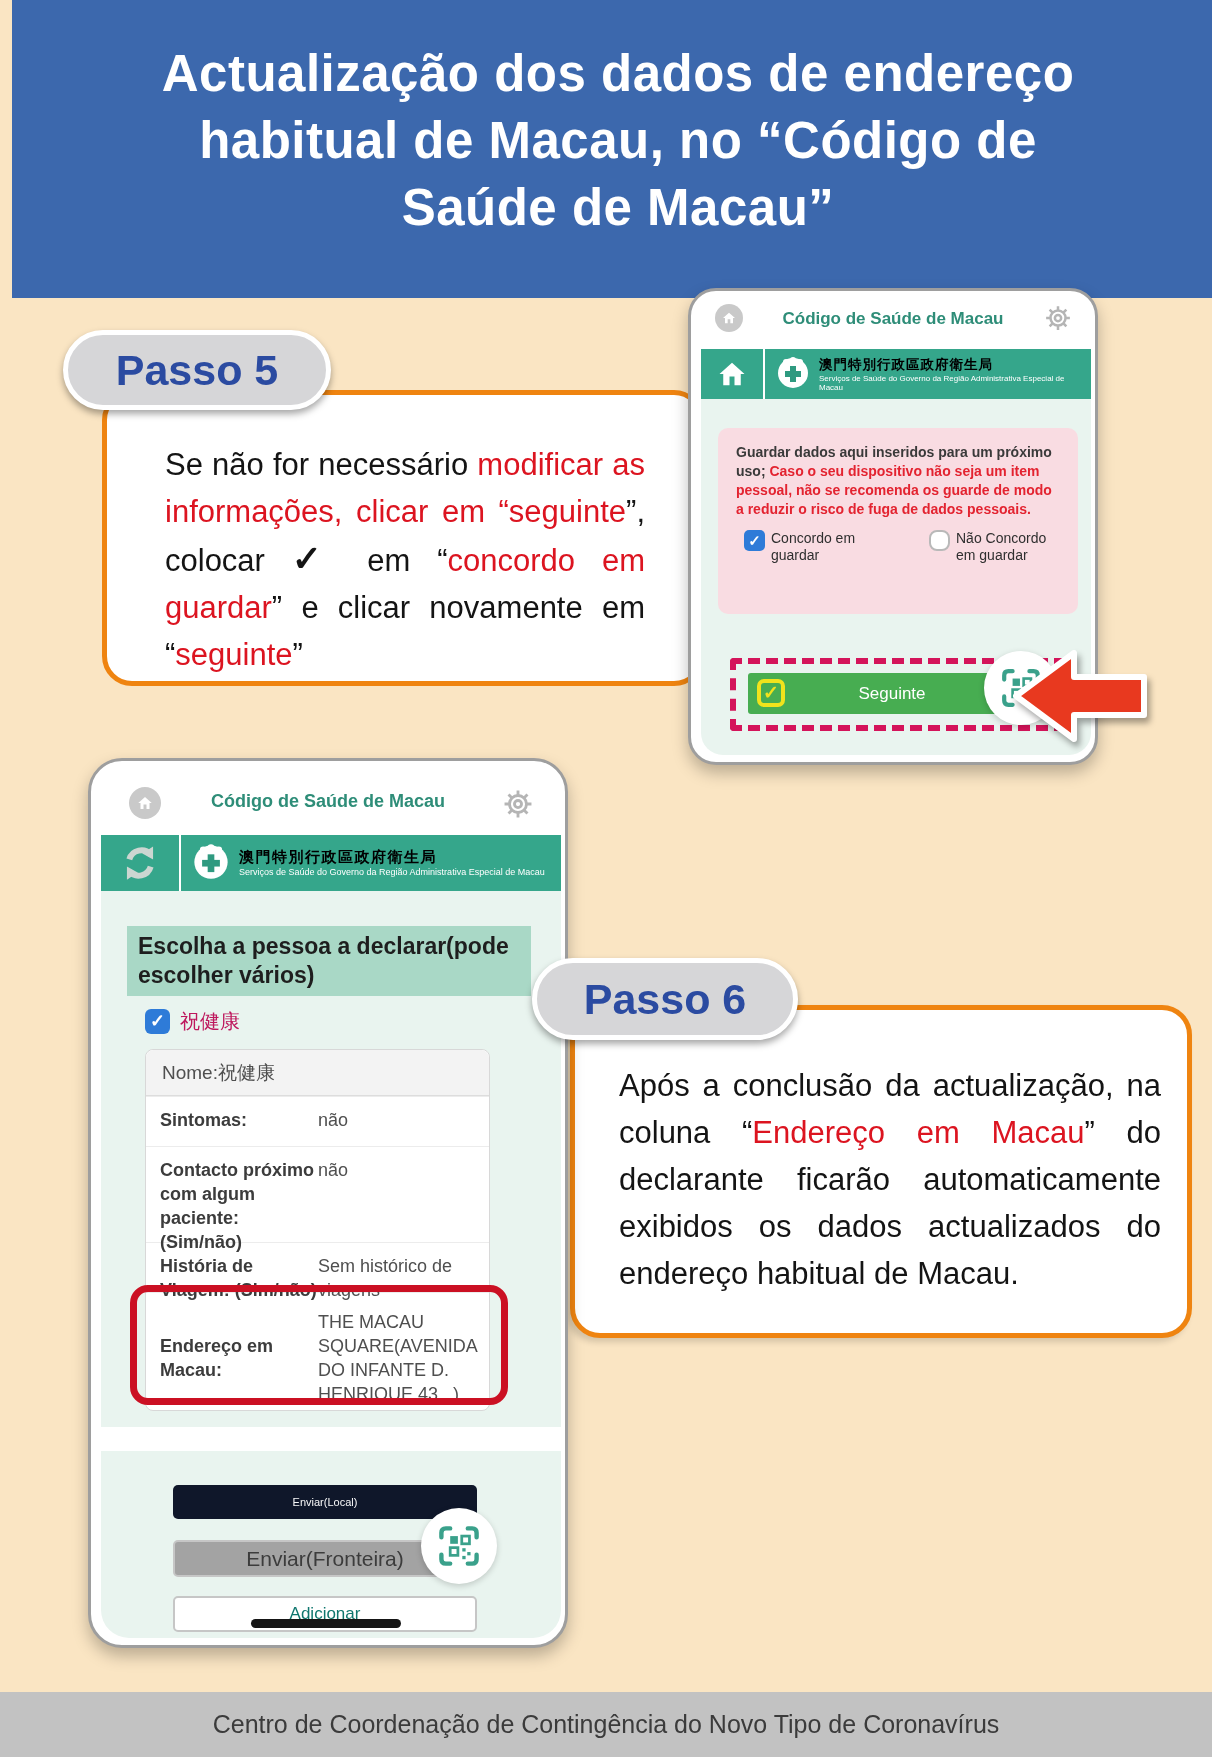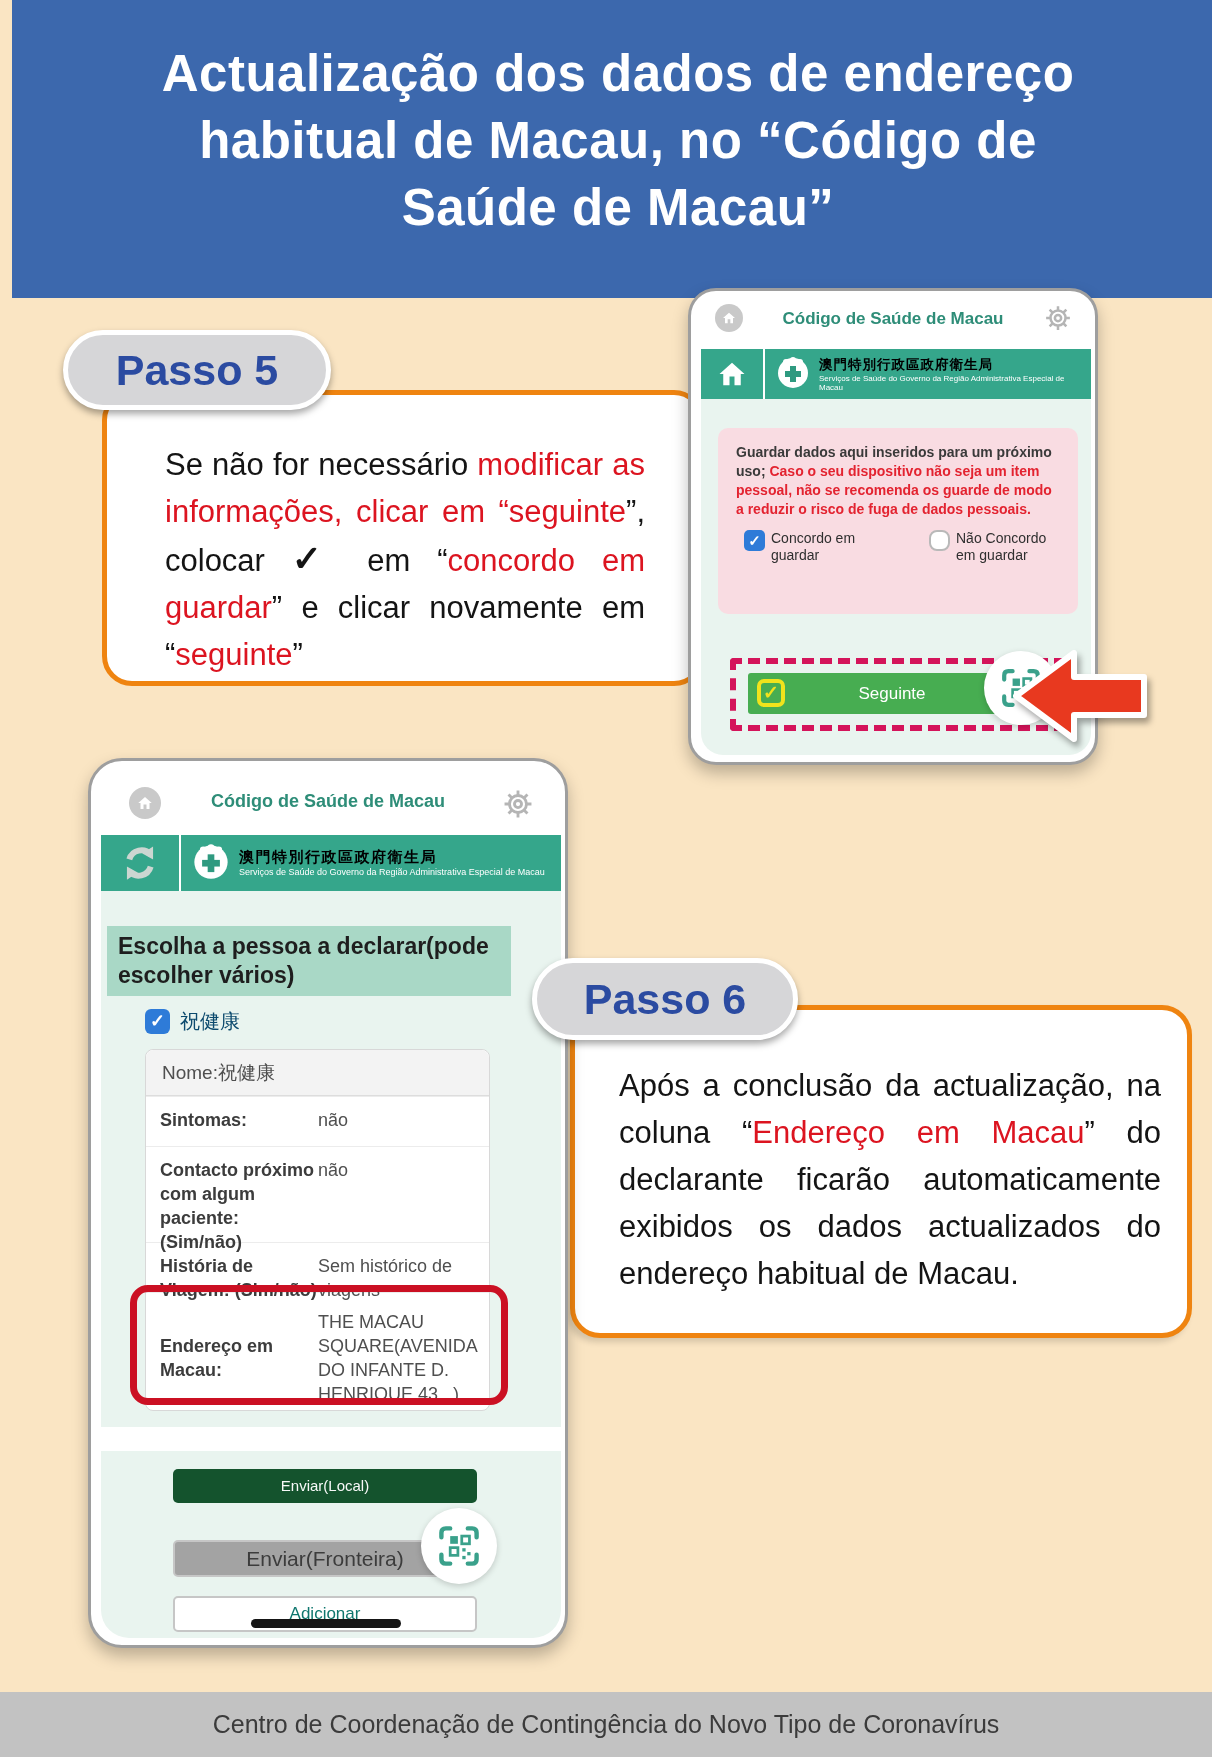--- a/index.html
+++ b/index.html
@@ -104,47 +104,47 @@
   .qr-circle {
     position:absolute; background:#fff; border-radius:50%;
     display:flex; align-items:center; justify-content:center;
     box-shadow:0 2px 6px rgba(0,0,0,.18); z-index:4;
   }
   #qr1 { left:293px; top:360px; width:74px; height:74px; }
   #qr2 { left:330px; top:747px; width:76px; height:76px; z-index:6; }
   .arrow-svg { position:absolute; left:1008px; top:645px; z-index:40; filter:drop-shadow(3px 5px 3px rgba(0,0,0,.35)); }
   
   .heading-teal {
-    position:absolute; left:16px; top:165px; width:404px; height:70px;
+    position:absolute; left:36px; top:165px; width:404px; height:70px;
     background:#a9d8c6; padding:6px 0 0 11px;
     font-size:23px; font-weight:bold; color:#1e1e1e; line-height:29px;
   }
   .person-row { position:absolute; left:54px; top:247px; display:flex; align-items:center; }
   .person-row .cb-blue { width:25px; height:25px; font-size:18px; line-height:25px; border-radius:6px; }
-  .person-row .plabel { font-size:20px; color:#0c4a6e; margin-left:10px; }
+  .person-row .plabel { font-size:20px; color:#be185d; margin-left:10px; }
   .card {
     position:absolute; left:54px; top:288px; width:345px; height:362px;
     background:#fff; border:1px solid #d8d8d8; border-radius:8px; z-index:2;
   }
   .card-header {
     height:46px; background:#f3f3f3; border-bottom:1px solid #ddd;
     border-radius:8px 8px 0 0; font-size:19px; color:#4f4f4f; line-height:46px; padding-left:16px;
   }
   .crow { display:flex; padding:11px 14px 0 14px; border-top:1px solid #ececec; }
   .crow:first-of-type { border-top:none; }
   .crow .clabel { width:158px; font-size:18px; font-weight:bold; color:#3c3c3c; line-height:24px; flex:0 0 auto; }
   .crow .cvalue { font-size:18px; color:#4f4f4f; line-height:24px; }
   #crow1 { height:50px; } #crow2 { height:96px; } #crow3 { height:50px; } #crow4 { height:119px;align-items:center; }
   .red-rect {
     position:absolute; left:39px; top:524px; width:378px; height:120px;
     border:7px solid #cb1023; border-radius:18px; z-index:7;
   }
   .white-gap { position:absolute; left:10px; top:666px; width:460px; height:24px; background:#fff; }
   .btn { position:absolute; left:82px; width:304px; border-radius:5px; text-align:center; }
-  #btn-local { top:708px; height:34px; background:#14532d; color:rgba(255,255,255,.97); font-size:15px; line-height:34px; }
+  #btn-local { top:724px; height:34px; background:#0f172a; color:rgba(255,255,255,.97); font-size:11px; line-height:34px; }
   #btn-front { top:779px; height:37px; background:#a3a3a3; border:2px solid #c6c6c6; color:#3c3c3c; font-size:21px; line-height:33px; }
   #btn-add  { top:835px; height:36px; background:#fff; border:2px solid #c6c6c6; color:#0f766e; font-size:17px; line-height:32px; }
   .home-bar { position:absolute; left:160px; top:858px; width:150px; height:9px; background:#151515; border-radius:5px; z-index:8; }
   
   .footer {
     position:absolute; left:0; top:1692px; width:1212px; height:65px; background:#c2c2c2;
     text-align:center; font-size:25px; color:#3b3b3b; line-height:65px;
   }
 </style>
 </head>

